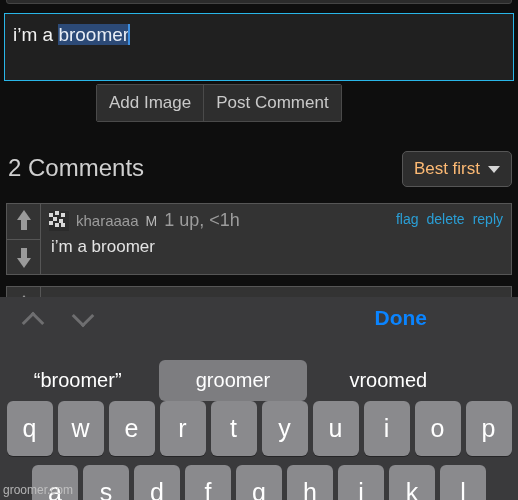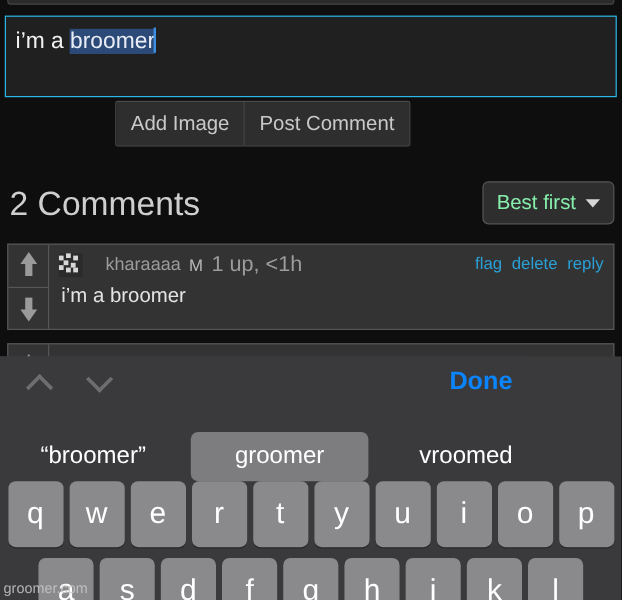--- a/index.html
+++ b/index.html
@@ -90,31 +90,31 @@
 
   
   .comments-head {
     position: absolute;
     left: 0; top: 148px;
     width: 518px; height: 48px;
   }
   .comments-title {
     position: absolute;
     left: 8px; top: 6px;
-    font-size: 28px;
+    font-size: 24px;
     color: #cfcfcf;
     font-weight: 400;
   }
   .sort-dd {
     position: absolute;
     right: 6px; top: 3px;
     background: #2e2e2e;
     border: 1px solid #565656;
     border-radius: 5px;
-    color: #86efac;
+    color: #fdba74;
     font-size: 17px;
     padding: 7px 11px;
     display: flex;
     align-items: center;
     gap: 8px;
     box-sizing: border-box;
   }
   .chev-down {
     width: 0; height: 0;
     border-left: 6px solid transparent;
@@ -182,21 +182,21 @@
     display: flex;
     align-items: center;
     gap: 7px;
     font-size: 15px;
   }
   .avatar {
     width: 20px; height: 20px;
     display: block;
     flex: 0 0 20px;
   }
-  .uname { color: #9c9c9c; margin-left: 12px; }
+  .uname { color: #9c9c9c; }
   .badge-m { color: #b9b9b9; font-size: 14px; }
   .cstat { color: #9c9c9c; font-size: 18px; }
 
   .cactions {
     position: absolute;
     right: 8px; top: 7px;
     display: flex;
     gap: 8px;
     font-size: 14px;
   }

